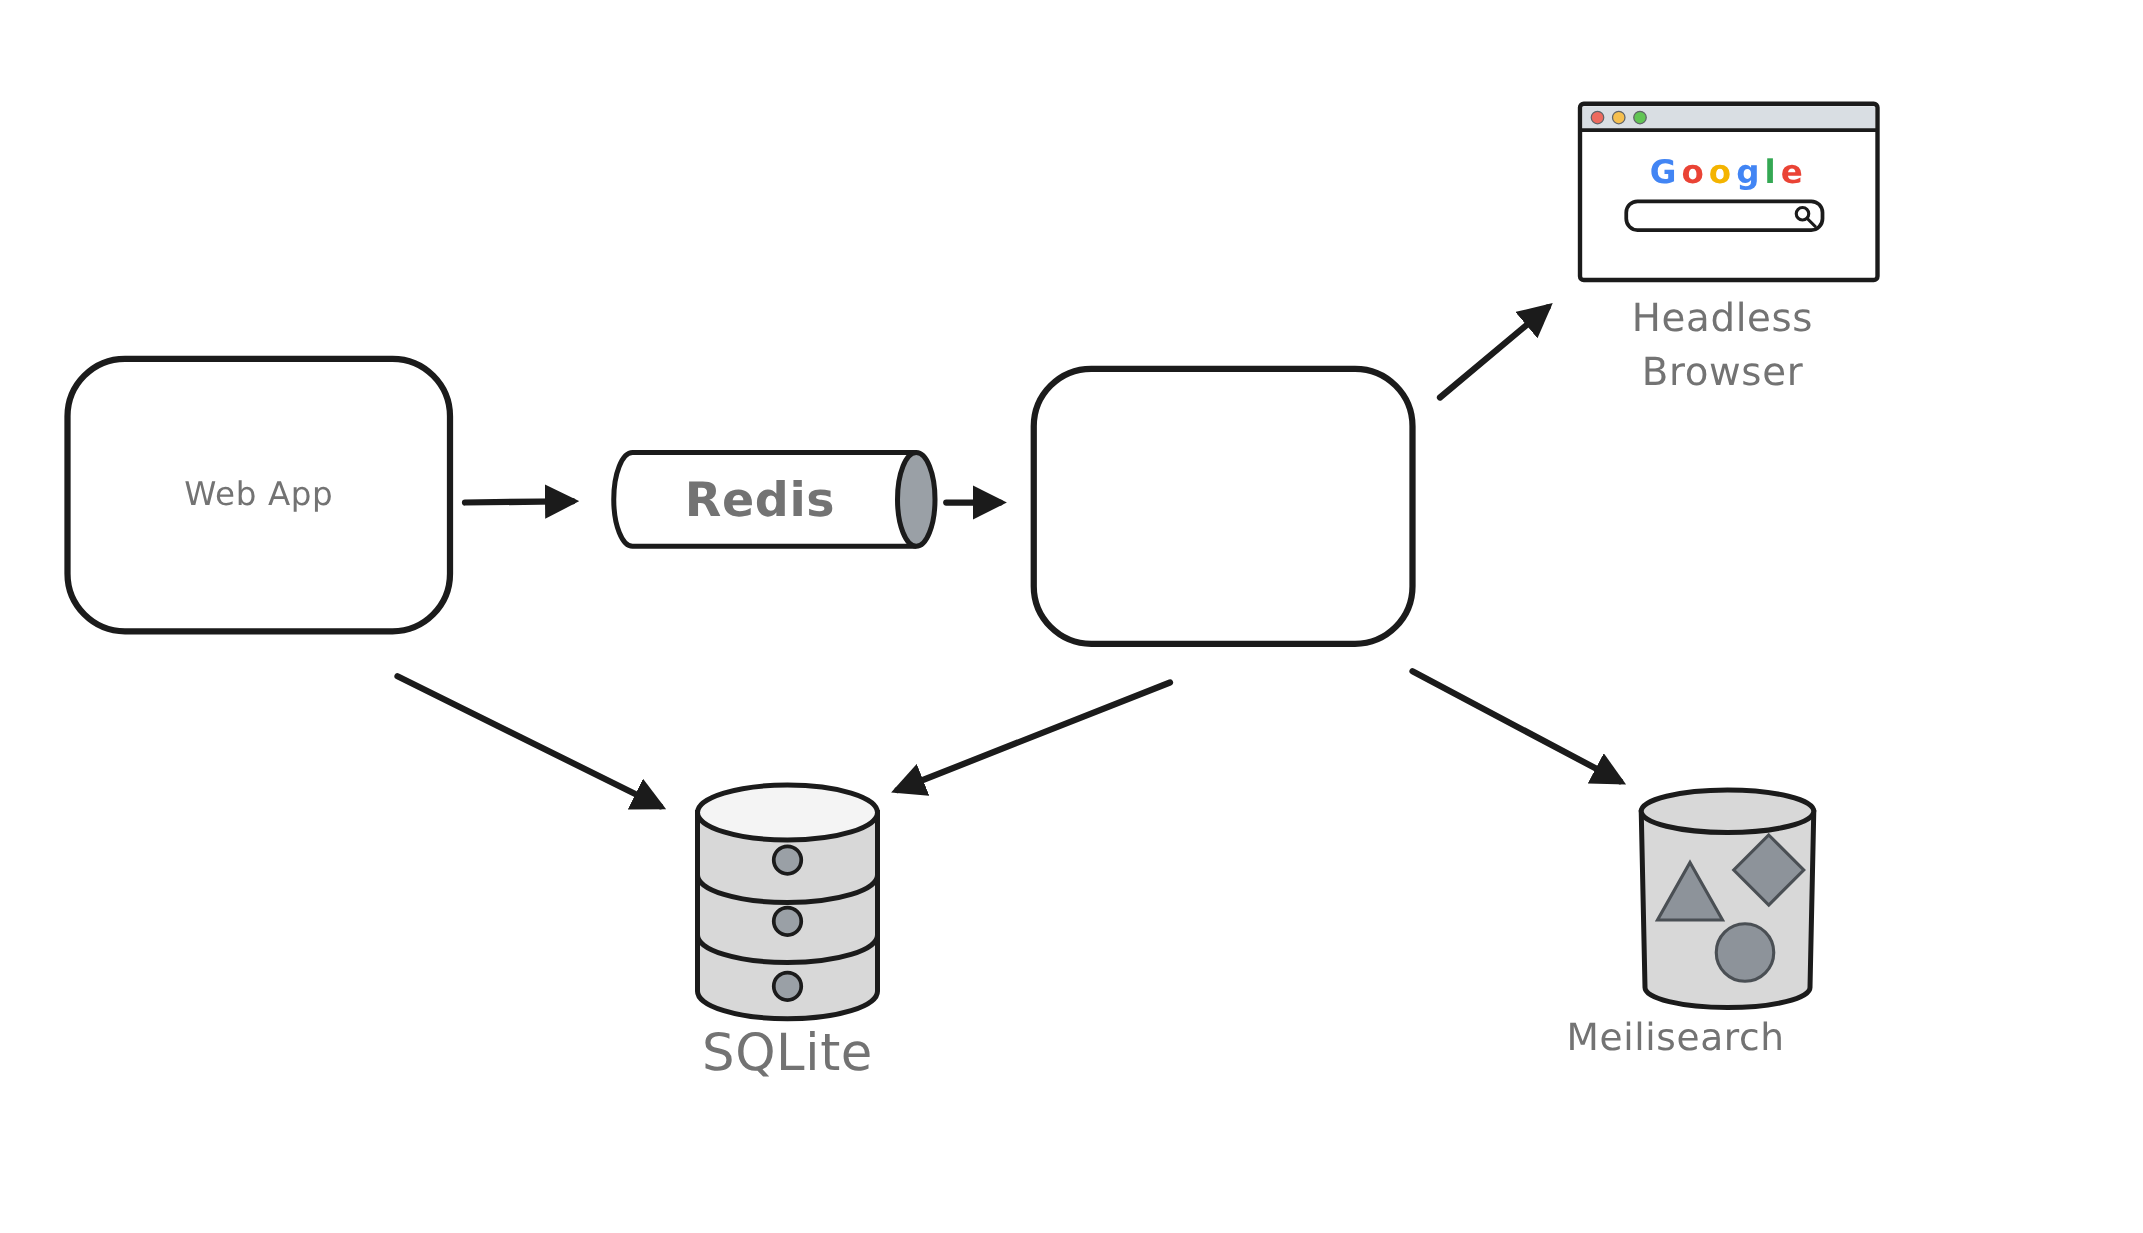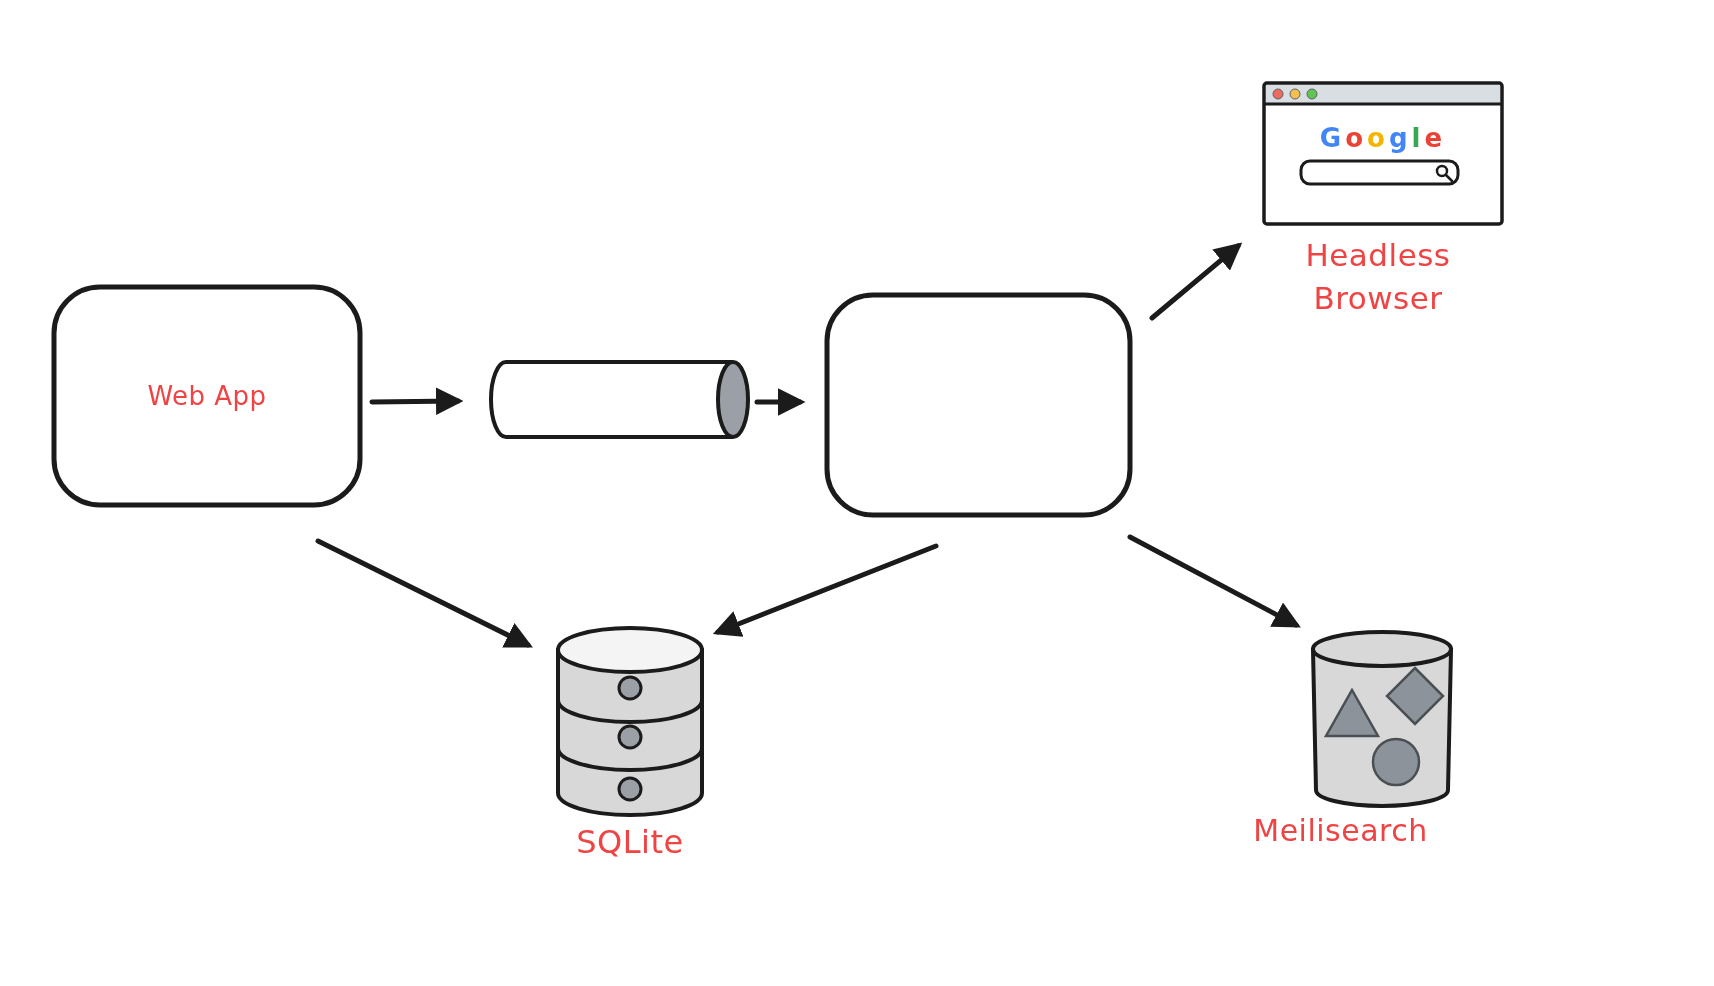--- a/index.html
+++ b/index.html
@@ -12,29 +12,29 @@
     background: #ffffff;
     overflow: hidden;
   }
   .canvas > svg { position: absolute; left: 0; top: 0; }
   .label {
     position: absolute;
     display: flex;
     align-items: center;
     justify-content: center;
     text-align: center;
-    color: #ef4444;
+    color: #737373;
     letter-spacing: 0.5px;
     user-select: none;
   }
   .label-webapp   { left: 54px;  top: 287px; width: 306px; height: 218px; font-size: 26px; }
   .label-redis    { left: 492px; top: 362px; width: 232px; height: 75px;  font-size: 38px; font-weight: bold; }
   .label-workers  { left: 827px; top: 295px; width: 303px; height: 220px; font-size: 34px; }
   .label-headless { left: 1260px; top: 232px; width: 236px; height: 90px; font-size: 31px; line-height: 1.4; }
-  .label-sqlite   { left: 530px; top: 822px; width: 200px; height: 40px;  font-size: 32px; }
+  .label-sqlite   { left: 530px; top: 822px; width: 200px; height: 40px;  font-size: 41px; }
   .label-meili    { left: 1238px; top: 810px; width: 205px; height: 40px; font-size: 30px; }
   .google-logo {
     position: absolute;
     left: 1266px; top: 120px; width: 234px; height: 36px;
     display: flex; align-items: center; justify-content: center;
     font-size: 26px; font-weight: bold; letter-spacing: 4px;
     user-select: none;
   }
 </style>
 </head>
@@ -96,20 +96,21 @@
       <circle cx="1312" cy="94" r="5" stroke="#5f6368" stroke-width="1" fill="#61c554"></circle>
       <rect x="1301" y="161" width="157" height="23" rx="9" fill="#ffffff" stroke="#1b1b1b" stroke-width="3"></rect>
       <g stroke="#1b1b1b" stroke-width="2.5" fill="none" stroke-linecap="round">
         <circle cx="1442" cy="171" r="5"></circle>
         <line x1="1446" y1="175" x2="1452" y2="181"></line>
       </g>
     </g>
   </svg>
 
   <div class="label label-webapp">Web App</div>
+  <div class="label label-redis">Redis</div>
   <div class="label label-headless">Headless Browser</div>
   <div class="label label-sqlite">SQLite</div>
   <div class="label label-meili">Meilisearch</div>
 
   <div class="google-logo">
       <span style="color: rgb(66, 133, 244);">G</span>
       <span style="color: rgb(234, 67, 53);">o</span>
       <span style="color: rgb(244, 180, 0);">o</span>
       <span style="color: rgb(66, 133, 244);">g</span>
       <span style="color: rgb(52, 168, 83);">l</span>

